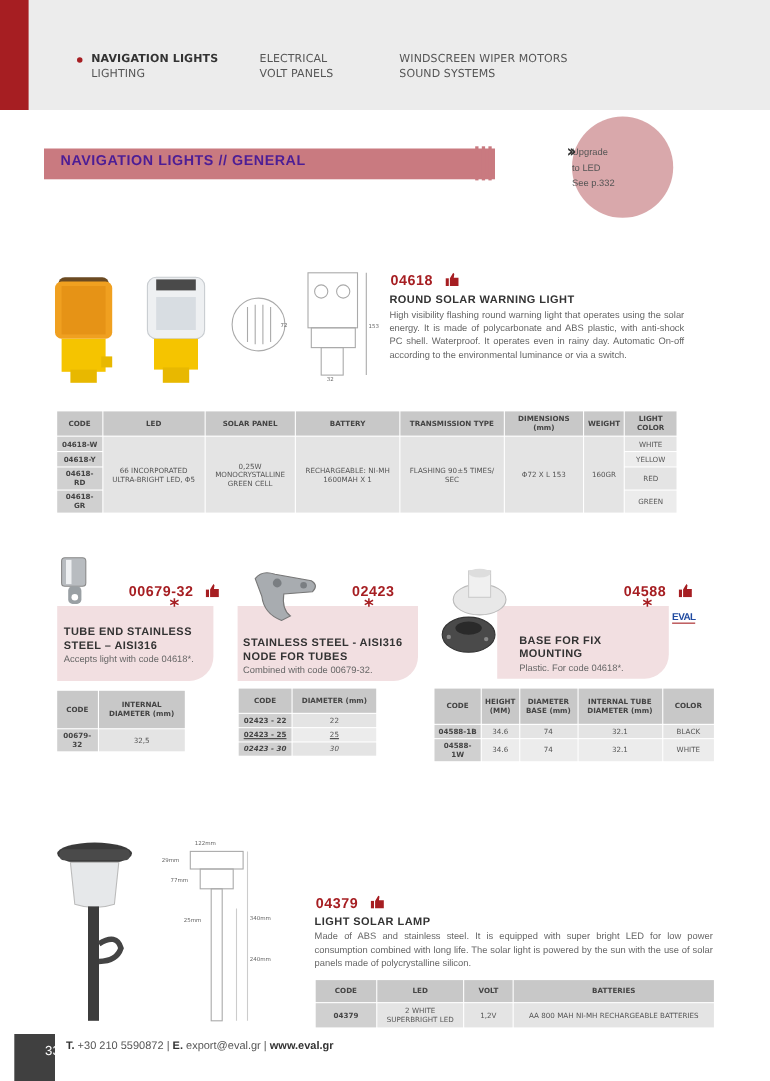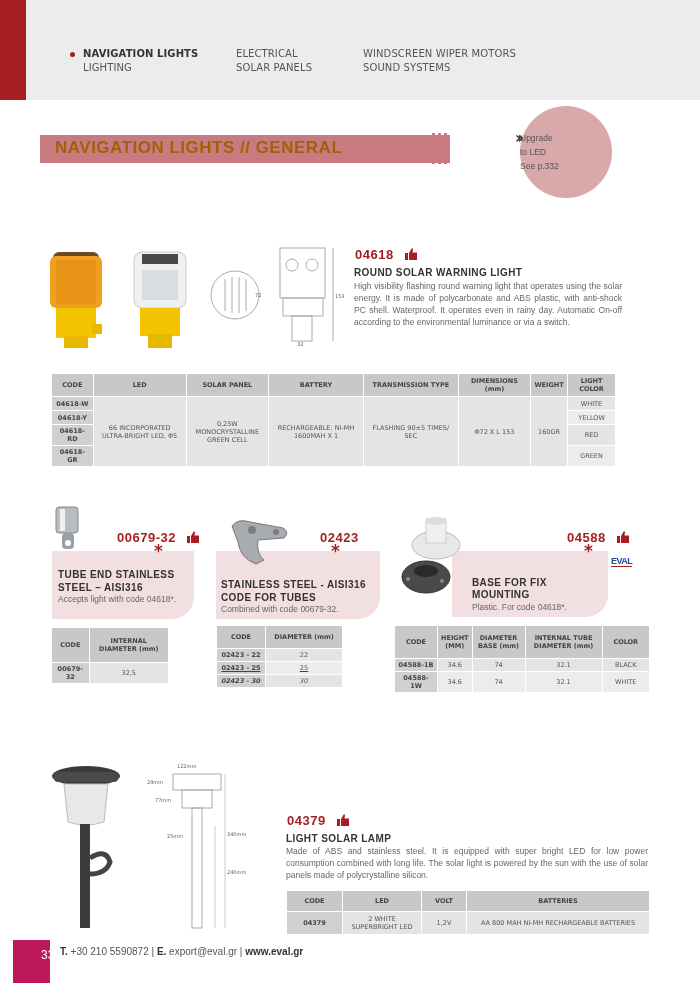--- a/index.html
+++ b/index.html
@@ -8,21 +8,21 @@
 
   
   .topbar { left: 0; top: 0; width: 700px; height: 100px; background: #ececec; }
   .redtab { left: 0; top: 0; width: 26px; height: 100px; background: #a61e22; }
   .nav-col { font-size: 10px; line-height: 14px; color: #555; letter-spacing: 0.1px; }
   .nav-col .active { font-weight: bold; color: #333; }
   .nav-dot { width: 5px; height: 5px; border-radius: 50%; background: #a61e22; left: 70px; top: 52px; }
 
   
   .banner { left: 40px; top: 135px; width: 410px; height: 28px; background: #c97a80; }
-  .banner-title { left: 55px; top: 138px; font-family: "Liberation Sans", sans-serif; font-weight: bold; font-size: 17px; color: #a16207; letter-spacing: 0.5px; }
+  .banner-title { left: 55px; top: 138px; font-family: "Liberation Sans", sans-serif; font-weight: bold; font-size: 13px; color: #4c1d95; letter-spacing: 0.5px; }
   .banner-stripes { left: 432px; top: 133px; width: 20px; height: 31px; display: flex; gap: 3px; }
   .banner-stripes span { width: 3px; height: 100%; background: #c97a80; }
 
   .upgrade-circle { left: 520px; top: 106px; width: 92px; height: 92px; border-radius: 50%; background: #d9a8ab; display: flex; flex-direction: column; align-items: flex-start; justify-content: center; font-family: "Liberation Sans", sans-serif; font-size: 8.5px; color: #555; line-height: 14px; text-align: center; }
   .upgrade-arrow { left: 515px; top: 128px; font-size: 16px; font-weight: bold; color: #333; letter-spacing: -4px; }
 
   
   .code { color: #a61e22; font-weight: bold; font-size: 13px; font-family: "Liberation Sans", sans-serif; letter-spacing: 0.5px; }
   .thumb { display: inline-block; width: 12px; height: 12px; vertical-align: -1px; margin-left: 6px; }
   .ptitle { font-weight: bold; font-size: 10px; color: #333; font-family: "Liberation Sans", sans-serif; letter-spacing: 0.4px; }
@@ -32,37 +32,37 @@
   
   table { border-collapse: separate; border-spacing: 1px; font-family: "DejaVu Sans", sans-serif; }
   th { background: #c8c8c8; color: #444; font-size: 6.5px; font-weight: bold; text-align: center; padding: 2px 3px; line-height: 8px; }
   td { background: #e4e4e4; color: #555; font-size: 6.5px; text-align: center; padding: 2px 3px; line-height: 8px; }
   td.cc { background: #d0d0d0; font-weight: bold; color: #444; }
   td.alt { background: #ececec; }
 
   
   .pinkbox { background: #f2dfe1; border-radius: 0 0 22px 0; }
 
-  .footer-page { left: 13px; top: 940px; width: 37px; height: 43px; background: #be185d; color: #fff; font-family: "Liberation Sans", sans-serif; font-size: 12px; text-align: center; padding-top: 8px; padding-left: 28px; }
+  .footer-page { left: 13px; top: 940px; width: 37px; height: 43px; background: #404040; color: #fff; font-family: "Liberation Sans", sans-serif; font-size: 12px; text-align: center; padding-top: 8px; padding-left: 28px; }
   .footer-text { left: 60px; top: 946px; font-family: "Liberation Sans", sans-serif; font-size: 10px; color: #555; }
   .footer-text b { color: #333; }
 </style>
 </head>
 <body>
 
 <div class="abs topbar"></div>
 <div class="abs redtab"></div>
 <div class="abs nav-dot"></div>
 <div class="abs nav-col" style="left:83px; top:47px;">
   <div class="active">NAVIGATION LIGHTS</div>
   <div>LIGHTING</div>
 </div>
 <div class="abs nav-col" style="left:236px; top:47px;">
   <div>ELECTRICAL</div>
-  <div>SOLAR PANELS</div>
+  <div>VOLT PANELS</div>
 </div>
 <div class="abs nav-col" style="left:363px; top:47px;">
   <div>WINDSCREEN WIPER MOTORS</div>
   <div>SOUND SYSTEMS</div>
 </div>
 
 <div class="abs banner"></div>
 <div class="abs banner-title">NAVIGATION LIGHTS // GENERAL</div>
 <div class="abs banner-stripes">
     <span></span>
@@ -196,21 +196,21 @@
   <path d="M4 8 Q10 0 22 4 L55 10 Q62 14 56 20 L30 22 Q28 36 36 42 L28 46 Q12 40 10 24 Z" fill="#a8acb0" stroke="#777"></path>
   <circle cx="24" cy="12" r="4" fill="#7a7e82"></circle>
     <circle cx="48" cy="14" r="3" fill="#7a7e82"></circle>
 </svg>
 <div class="abs" style="left:320px; top:527px;">
   <span class="code">02423</span>
 </div>
 <div class="abs star" style="left:331px; top:544px;">*</div>
 <div class="abs ptitle" style="left:221px; top:578px; line-height:13px;">
   <div>STAINLESS STEEL - AISI316</div>
-  <div>CODE FOR TUBES</div>
+  <div>NODE FOR TUBES</div>
 </div>
 <div class="abs pdesc" style="left:221px; top:603px; width:155px;">Combined with code 00679-32.</div>
 <table class="abs" style="left:216px; top:625px; width:127px;">
   <tbody>
       <tr style="height:22px;">
         <th style="width:48px;">CODE</th>
         <th>DIAMETER (mm)</th>
       </tr>
   <tr style="height:12px;">
         <td class="cc">02423 - 22</td>

